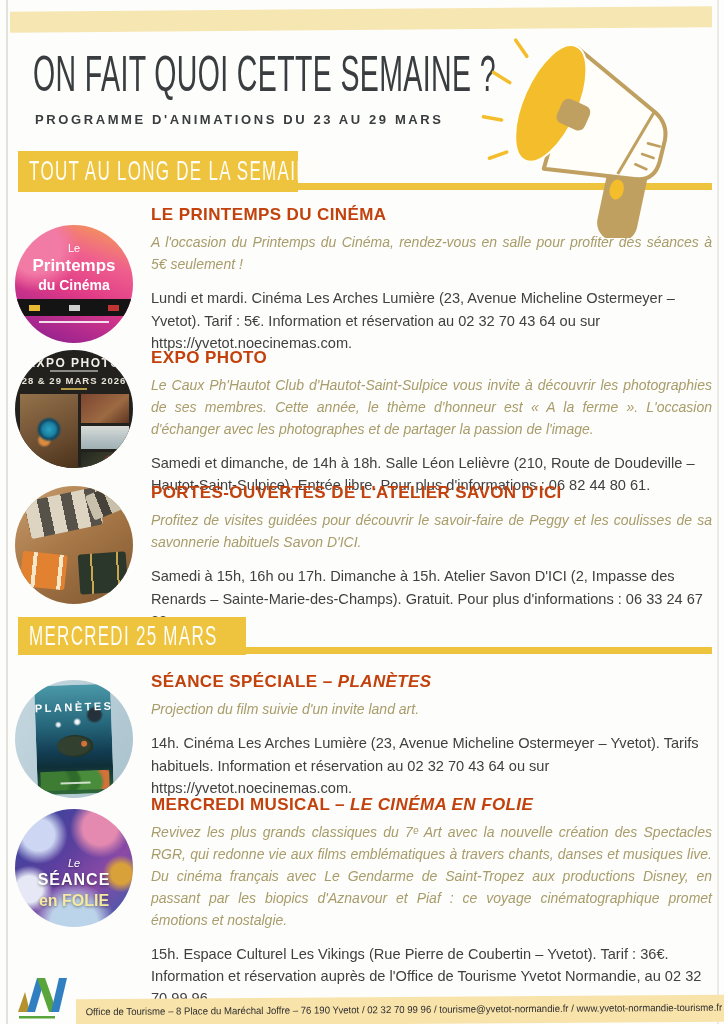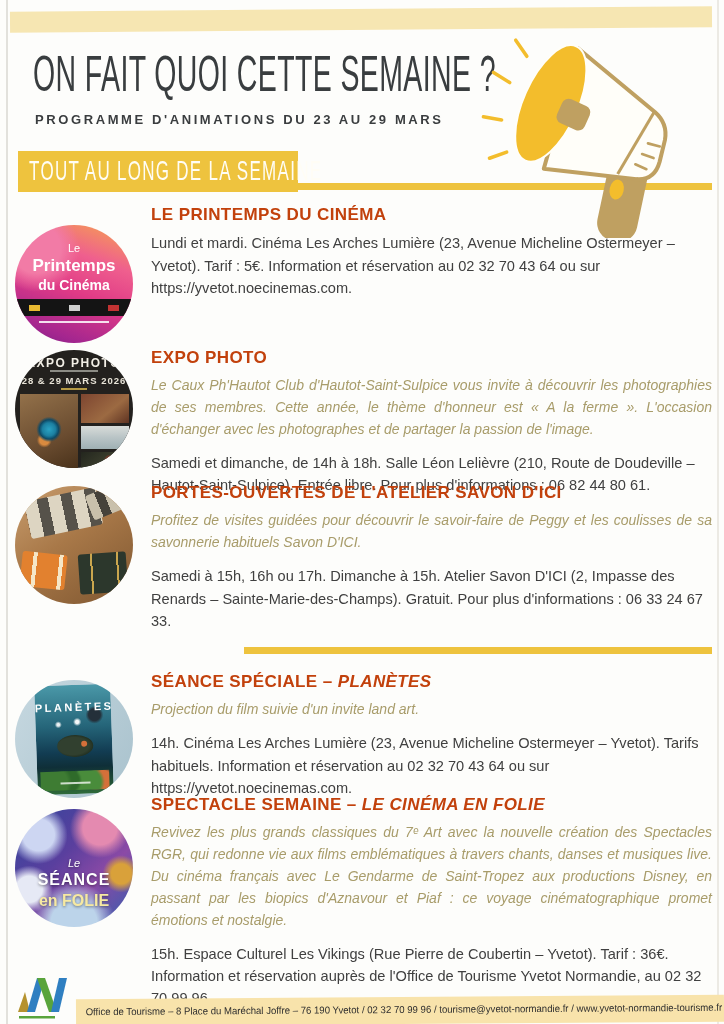--- a/index.html
+++ b/index.html
@@ -187,20 +187,21 @@
       </div>
       <div class="pc-band">
         <i class="lg1"></i>
           <i class="lg2"></i>
           <i class="lg3"></i>
       </div>
       <div class="pc-url"></div>
     </div>
     <div class="content">
       <h3><span>LE PRINTEMPS DU CINÉMA</span><span class="em"></span></h3>
+      <p class="desc">A l'occasion du Printemps du Cinéma, rendez-vous en salle pour profiter des séances à 5€ seulement !</p>
       <p class="details">Lundi et mardi. Cinéma Les Arches Lumière (23, Avenue Micheline Ostermeyer – Yvetot). Tarif : 5€. Information et réservation au 02 32 70 43 64 ou sur https://yvetot.noecinemas.com.</p>
     </div>
   </div>
 
   <div class="event e2">
     <div class="thumb t-expo">
       <span class="ex-title">EXPO PHOTO</span>
       <span class="ex-bar1"></span>
       <span class="ex-date">28 &amp; 29 MARS 2026</span>
       <span class="ex-bar2"></span>
@@ -225,20 +226,23 @@
       <span class="sv sv-orange"></span>
       <span class="sv sv-green"></span>
     </div>
     <div class="content">
       <h3><span>PORTES-OUVERTES DE L'ATELIER SAVON D'ICI</span><span class="em"></span></h3>
       <p class="desc">Profitez de visites guidées pour découvrir le savoir-faire de Peggy et les coulisses de sa savonnerie habituels Savon D'ICI.</p>
       <p class="details">Samedi à 15h, 16h ou 17h. Dimanche à 15h. Atelier Savon D'ICI (2, Impasse des Renards – Sainte-Marie-des-Champs). Gratuit. Pour plus d'informations : 06 33 24 67 33.</p>
     </div>
   </div>
 
+  <div class="banner b2">
+    <span class="banner-text">MERCREDI 25 MARS</span>
+  </div>
   <div class="banner-line bl2"></div>
 
   <div class="event e4">
     <div class="thumb t-planetes">
       <div class="pl-poster">
         <span class="pl-title">PLANÈTES</span>
         <span class="pl-fish"></span>
         <span class="pl-leaves"></span>
         <span class="pl-caption"></span>
       </div>
@@ -252,21 +256,21 @@
 
   <div class="event e5">
     <div class="thumb t-folie">
       <div class="fo-text">
         <span class="s1">Le</span>
         <span class="s2">SÉANCE</span>
         <span class="s3">en FOLIE</span>
       </div>
     </div>
     <div class="content">
-      <h3><span>SPECTACLE SEMAINE – </span><span class="em">LE CINÉMA EN FOLIE</span></h3>
+      <h3><span>MERCREDI MUSICAL – </span><span class="em">LE CINÉMA EN FOLIE</span></h3>
       <p class="desc">Revivez les plus grands classiques du 7ᵉ Art avec la nouvelle création des Spectacles RGR, qui redonne vie aux films emblématiques à travers chants, danses et musiques live. Du cinéma français avec Le Gendarme de Saint-Tropez aux productions Disney, en passant par les biopics d'Aznavour et Piaf : ce voyage cinématographique promet émotions et nostalgie.</p>
       <p class="details">15h. Espace Culturel Les Vikings (Rue Pierre de Coubertin – Yvetot). Tarif : 36€. Information et réservation auprès de l'Office de Tourisme Yvetot Normandie, au 02 32 70 99 96.</p>
     </div>
   </div>
 
   <svg class="footer-logo" viewBox="0 0 54 52">
     <polygon points="2,42 9,22 14,42" fill="#b5922e"></polygon>
     <polygon points="11,42 21,8 29,8 19,42" fill="#2f7fc1"></polygon>
     <polygon points="21,8 29,8 41,42 33,42" fill="#59a43b"></polygon>
     <polygon points="35,42 43,8 51,8 43,42" fill="#2f7fc1"></polygon>

